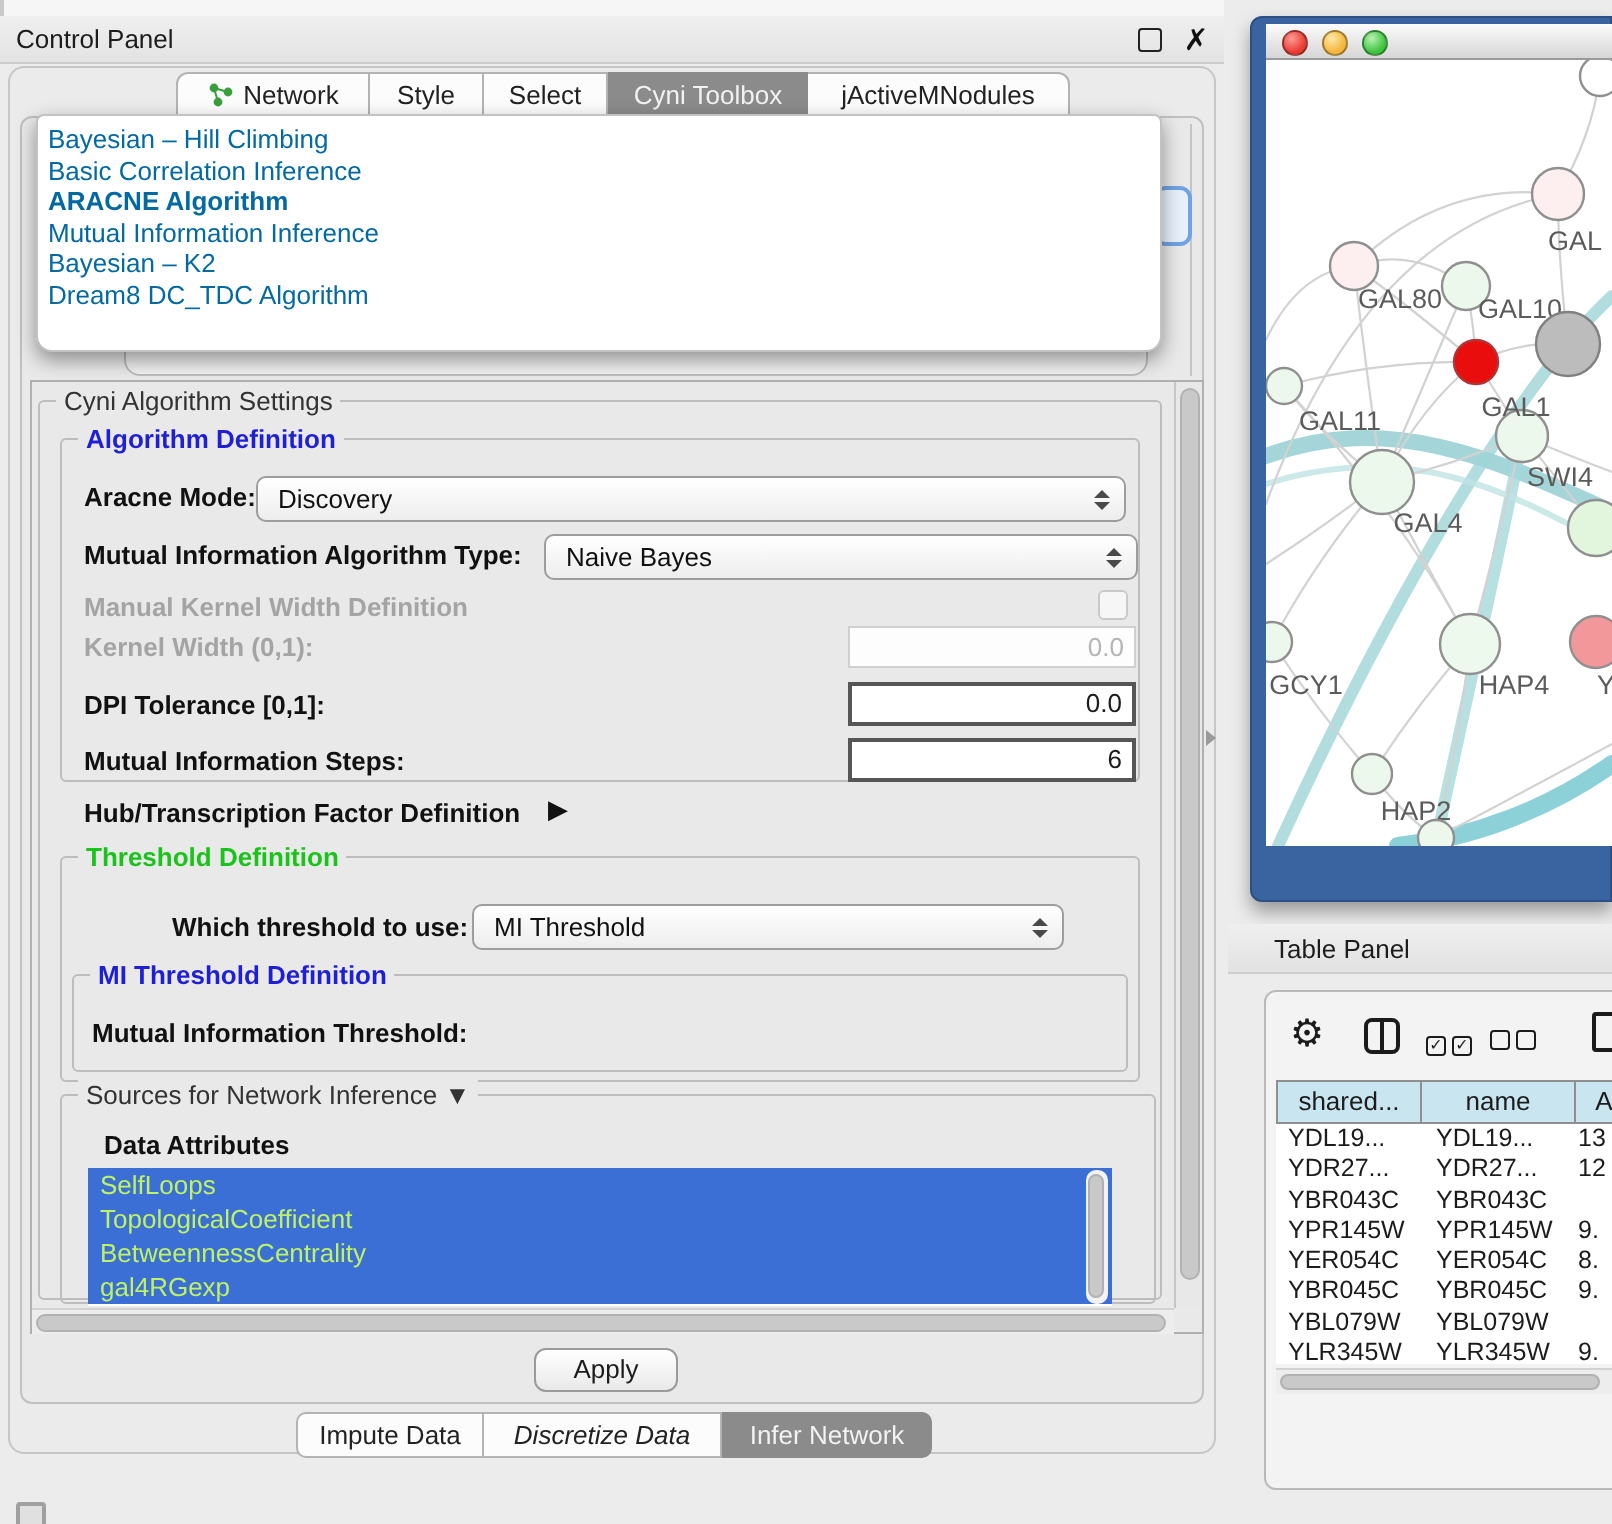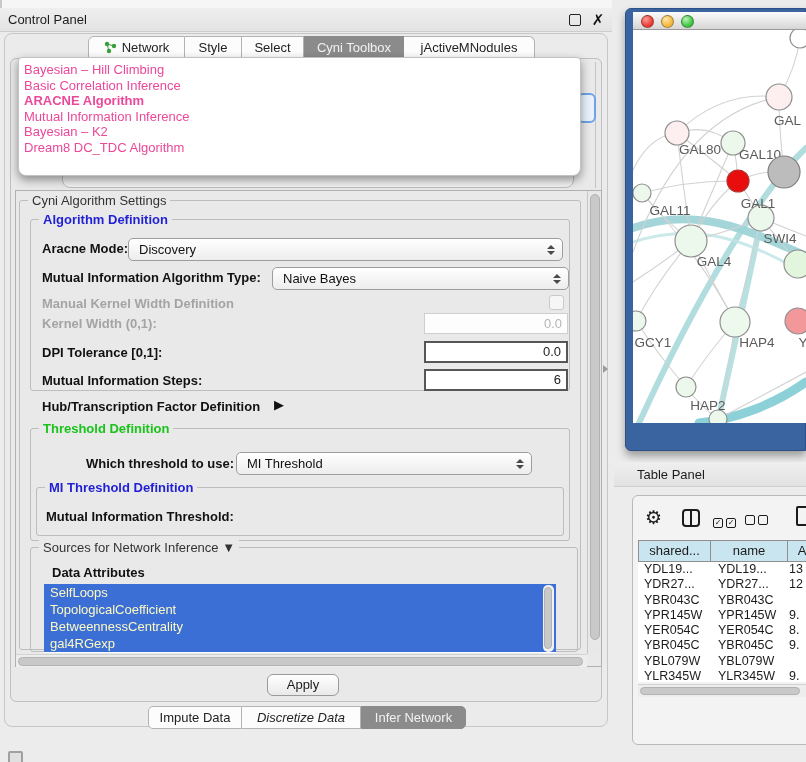--- a/index.html
+++ b/index.html
@@ -50,29 +50,29 @@
   .field.dis { background:#fdfdfd; border:1px solid #cfcfcf; color:#b5b5b5; line-height:19px; }
   .checkbox { width:15px; height:15px; border:1px solid #c9c9c9; border-radius:3px; background:#f6f6f6; }
 
   
   .sb-track-v { background:#e8e8e8; border-left:1px solid #c6c6c6; }
   .sb-thumb { background:#c9c9c9; border:1px solid #b2b2b2; border-radius:5px; }
   .sb-track-h { background:#ededed; border-top:1px solid #d2d2d2; }
 
   
   .attr-list { background:#fff; overflow:hidden; }
-  .attr-item { height:17px; line-height:17px; background:#3b6fd6; color:#fef9c3; padding-left:6px; }
+  .attr-item { height:17px; line-height:17px; background:#3b6fd6; color:#bef264; padding-left:6px; }
 
   .btn { background:linear-gradient(#ffffff,#e9e9e9); border:1px solid #9a9a9a; border-radius:6px; text-align:center; line-height:20px; }
 
   
   .dropdown { left:18px; top:57px; width:563px; height:119px; background:#fff; border:1px solid #c2c2c2;
     border-radius:4px 4px 8px 8px; box-shadow:0 4px 10px rgba(0,0,0,.4); z-index:50; }
   .dd-prompt { width:100%; text-align:center; color:#b9b9b9; padding-top:4px; }
-  .dd-item { height:15.5px; line-height:15.5px; padding-left:5px; color:#ec4899; white-space:nowrap; }
+  .dd-item { height:15.5px; line-height:15.5px; padding-left:5px; color:#0369a1; white-space:nowrap; }
 
   .ghost-combo { left:62px; top:150px; width:512px; height:38px; border:1px solid #bdbdbd; border-radius:8px; background:#f1f1f1; z-index:40; }
   .ghost-spin  { left:577px; top:93px; width:19px; height:30px; border:2px solid #6fa3e2; border-radius:6px; background:#e8f1fb; z-index:40; }
   .ghost-line  { left:595px; top:62px; width:1px; height:126px; background:#c4c4c4; z-index:39; }
 
   
   .net-frame { left:625px; top:8px; width:181px; height:443px; background:#3a64a0; border:1px solid #2c4f86;
     border-radius:6px 0 0 6px; box-shadow:0 5px 9px rgba(0,0,0,.35); }
   .net-titlebar { left:633px; top:12px; width:173px; height:18px; background:linear-gradient(#fbfbfb,#d6d6d6); border-bottom:1px solid #9a9a9a; }
   .light { top:15px; width:13px; height:13px; border-radius:50%; border:1px solid rgba(0,0,0,.35); }

